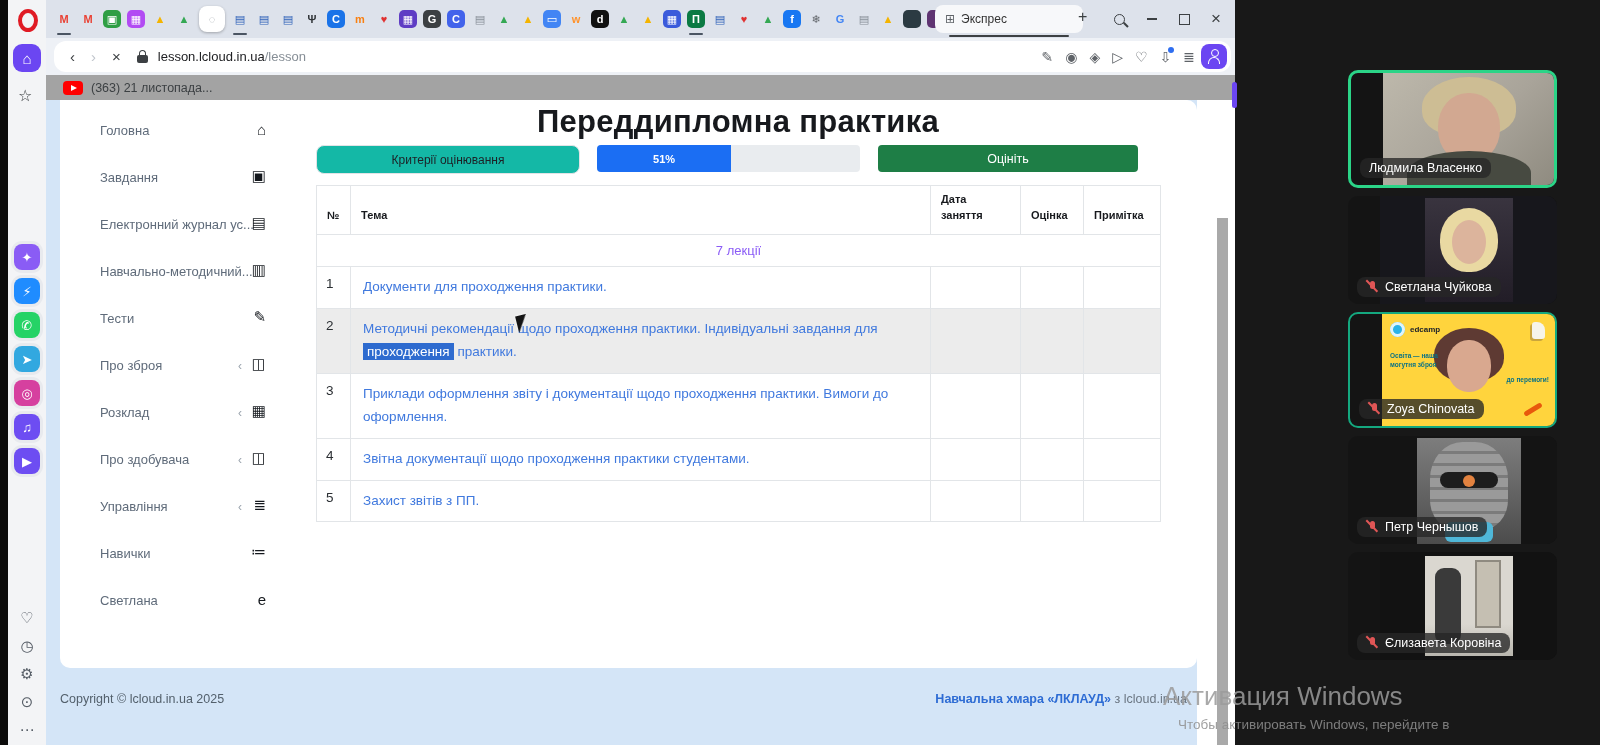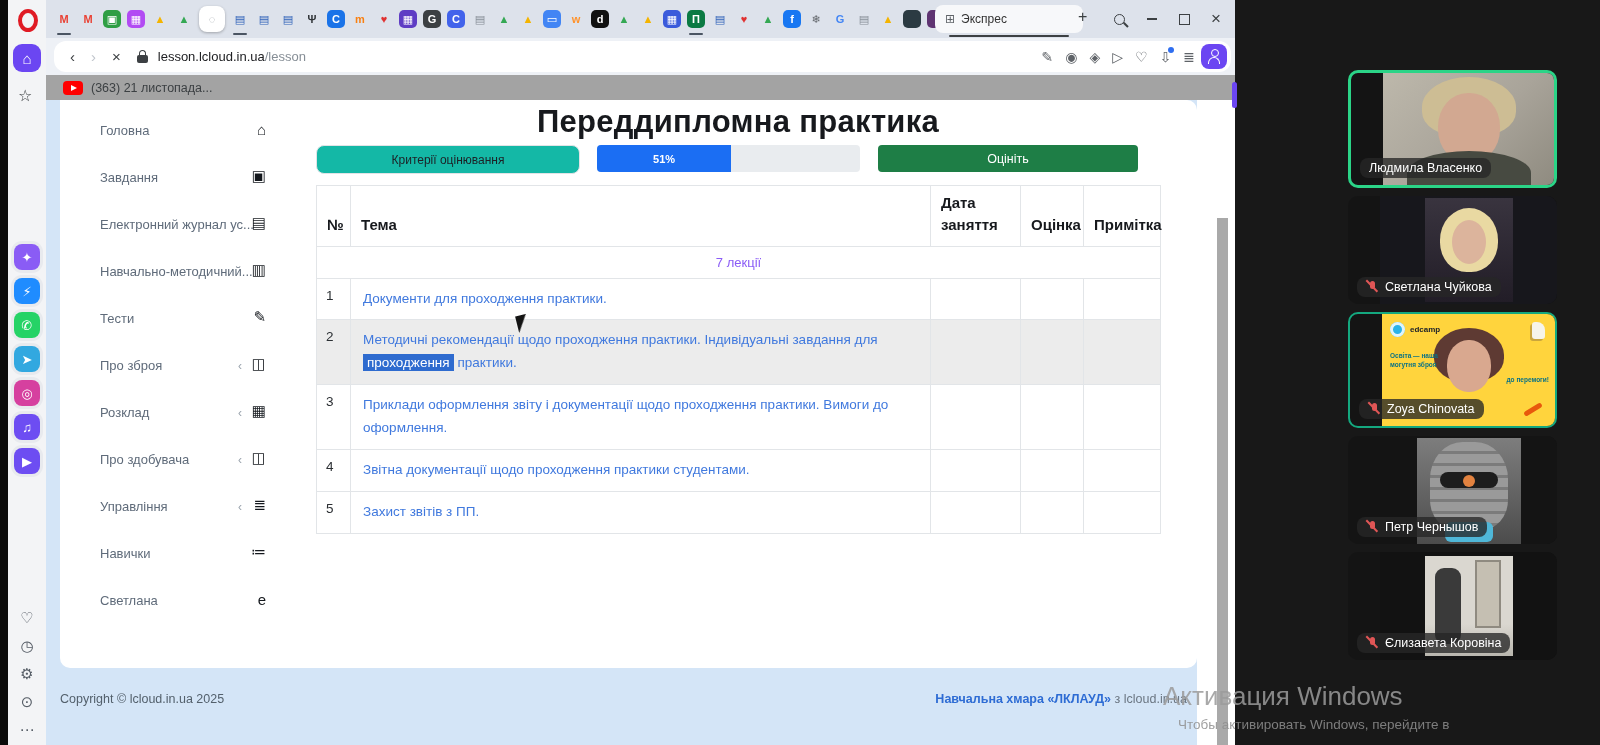--- a/index.html
+++ b/index.html
@@ -69,21 +69,21 @@
   .main{position:absolute;left:256px;top:0;width:844px;}
   .title{margin:0;padding-top:4px;text-align:center;font-size:31px;font-weight:700;color:#17191d;letter-spacing:.3px;}
   .ctr{position:absolute;top:45px;left:0;width:844px;height:27px;}
   .btn-crit{position:absolute;left:0;top:0;width:262px;height:27px;background:#14b8a6;border:1px solid #e1e3e6;border-radius:8px;font-size:12px;color:#1d2126;display:grid;place-items:center;}
   .prog{position:absolute;left:281px;top:0;width:263px;height:27px;background:#e9ecef;border-radius:4px;overflow:hidden;}
   .prog .fill{height:100%;background:#1b6ef3;display:grid;place-items:center;color:#fff;font-size:11px;font-weight:700;}
   .btn-rate{position:absolute;left:562px;top:0;width:260px;height:27px;background:#1e7e46;border-radius:4px;color:#fff;font-size:12.5px;display:grid;place-items:center;}
   
   .tbl{position:absolute;left:0;top:85px;width:844px;border-collapse:collapse;table-layout:fixed;}
   .tbl th,.tbl td{border:1px solid #e2e5e8;}
-  .tbl th{vertical-align:bottom;text-align:left;font-size:15px;color:#17191d;padding:6px 10px 10px;line-height:1.45;}
+  .tbl th{vertical-align:bottom;text-align:left;font-size:11px;color:#17191d;padding:6px 10px 10px;line-height:1.45;}
   .col-num{width:34px;}.col-topic{width:580px;}.col-date{width:90px;}.col-grade{width:63px;}.col-note{width:77px;}
   .sectrow td{text-align:center;font-size:13px;color:#8b5cf6;padding:8px;}
   .c-num{font-size:13.5px;color:#2b2f33;padding:9px 6px 9px 9px;vertical-align:top;}
   .c-topic{padding:9px 12px;}
   .c-topic a{color:#4079de;text-decoration:none;font-size:13.5px;line-height:1.7;}
   .trow.hl{background:#ececec;}
   .sel{background:#2e6bcf;color:#fff;padding:1px 4px;}
   .sel:empty{display:none;padding:0;}
   
   .copyr{position:absolute;left:14px;top:592px;font-size:12.5px;color:#53606c;}

